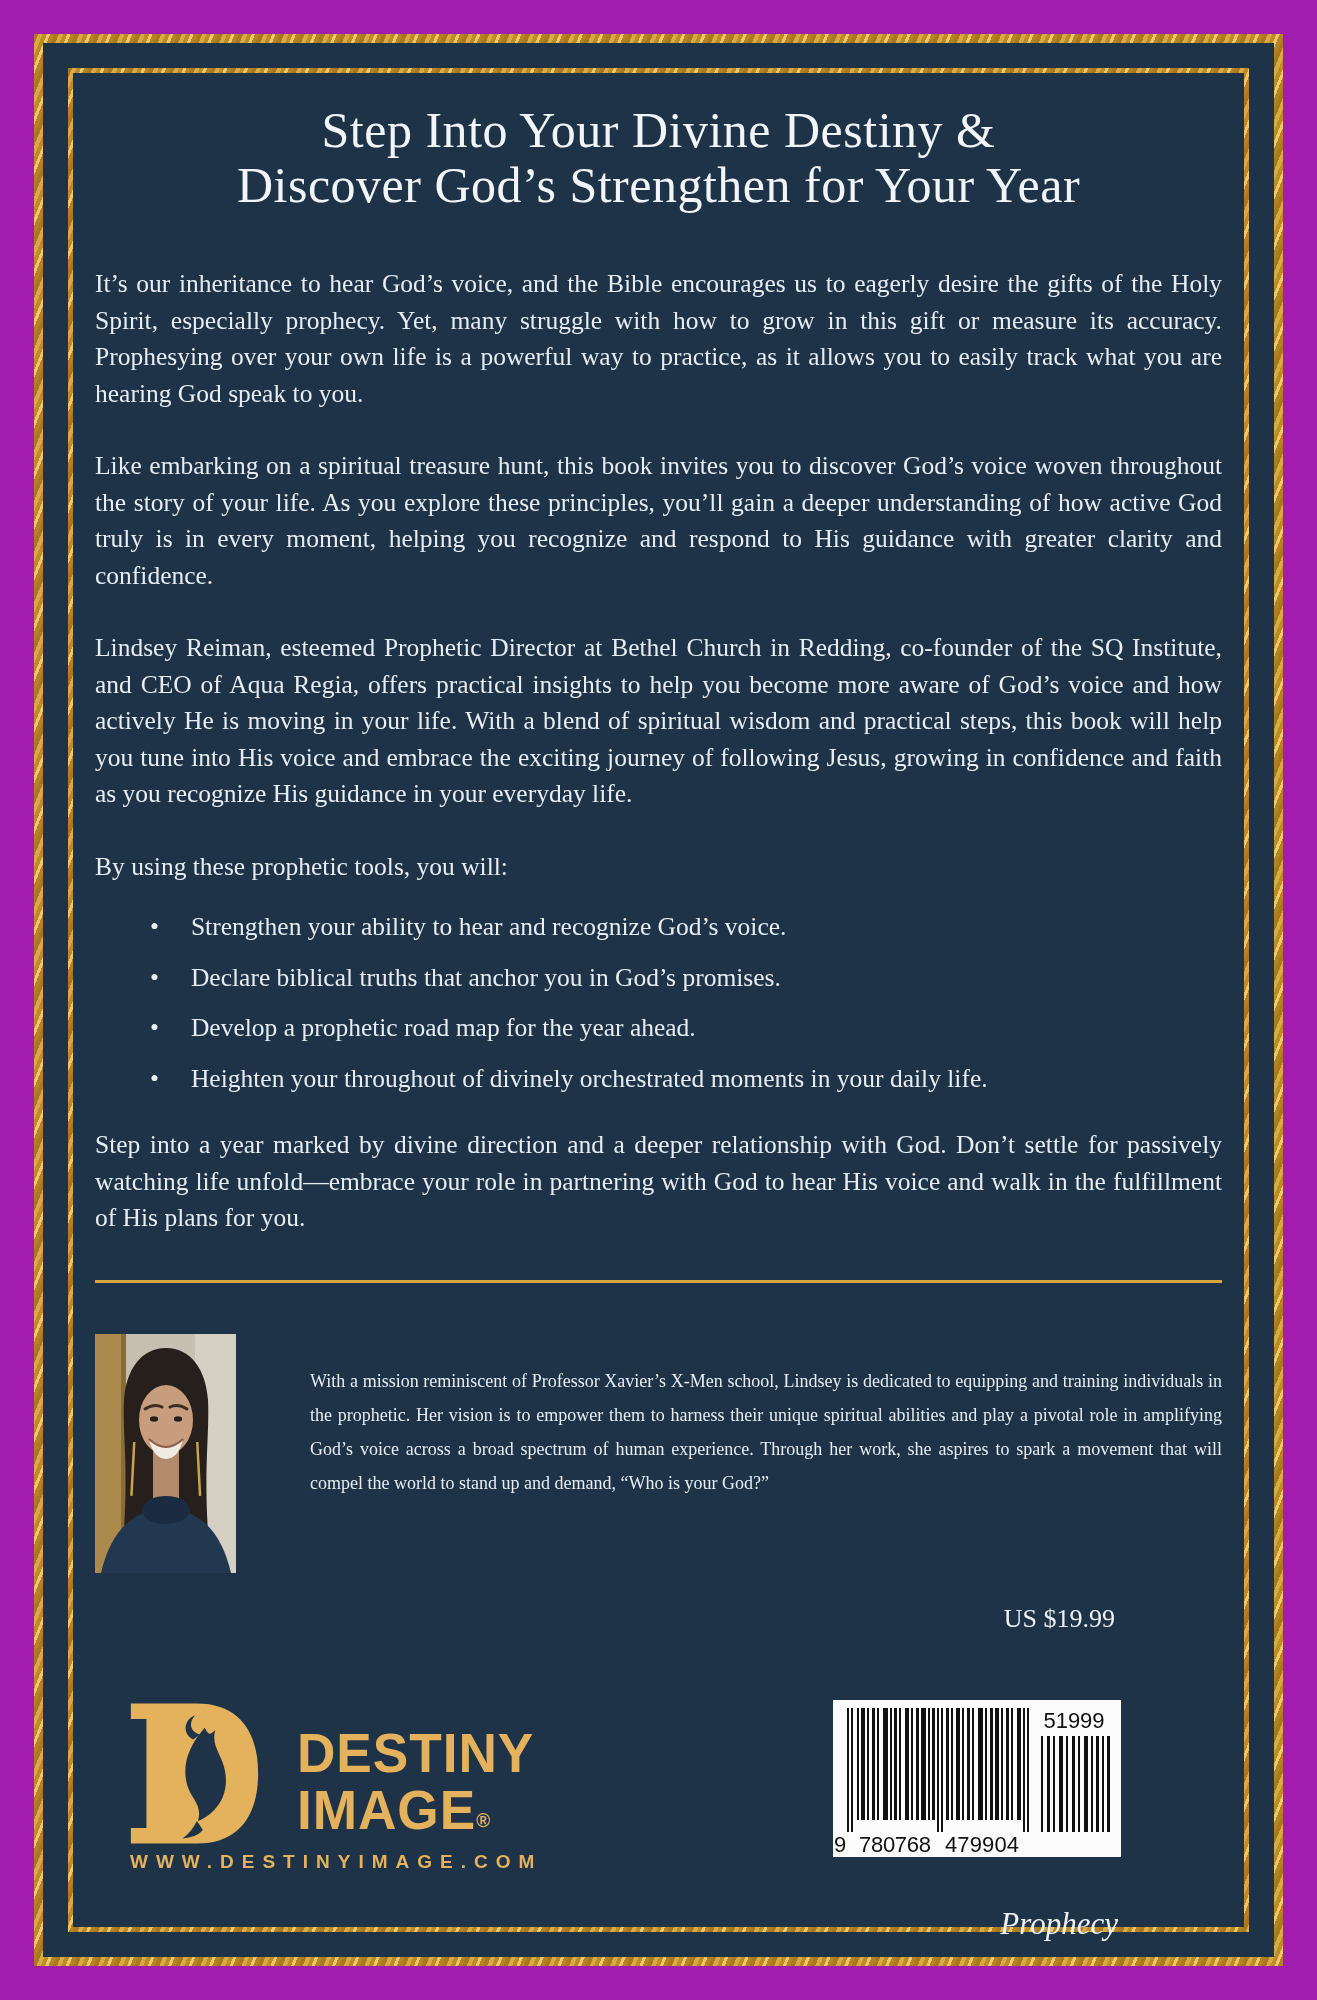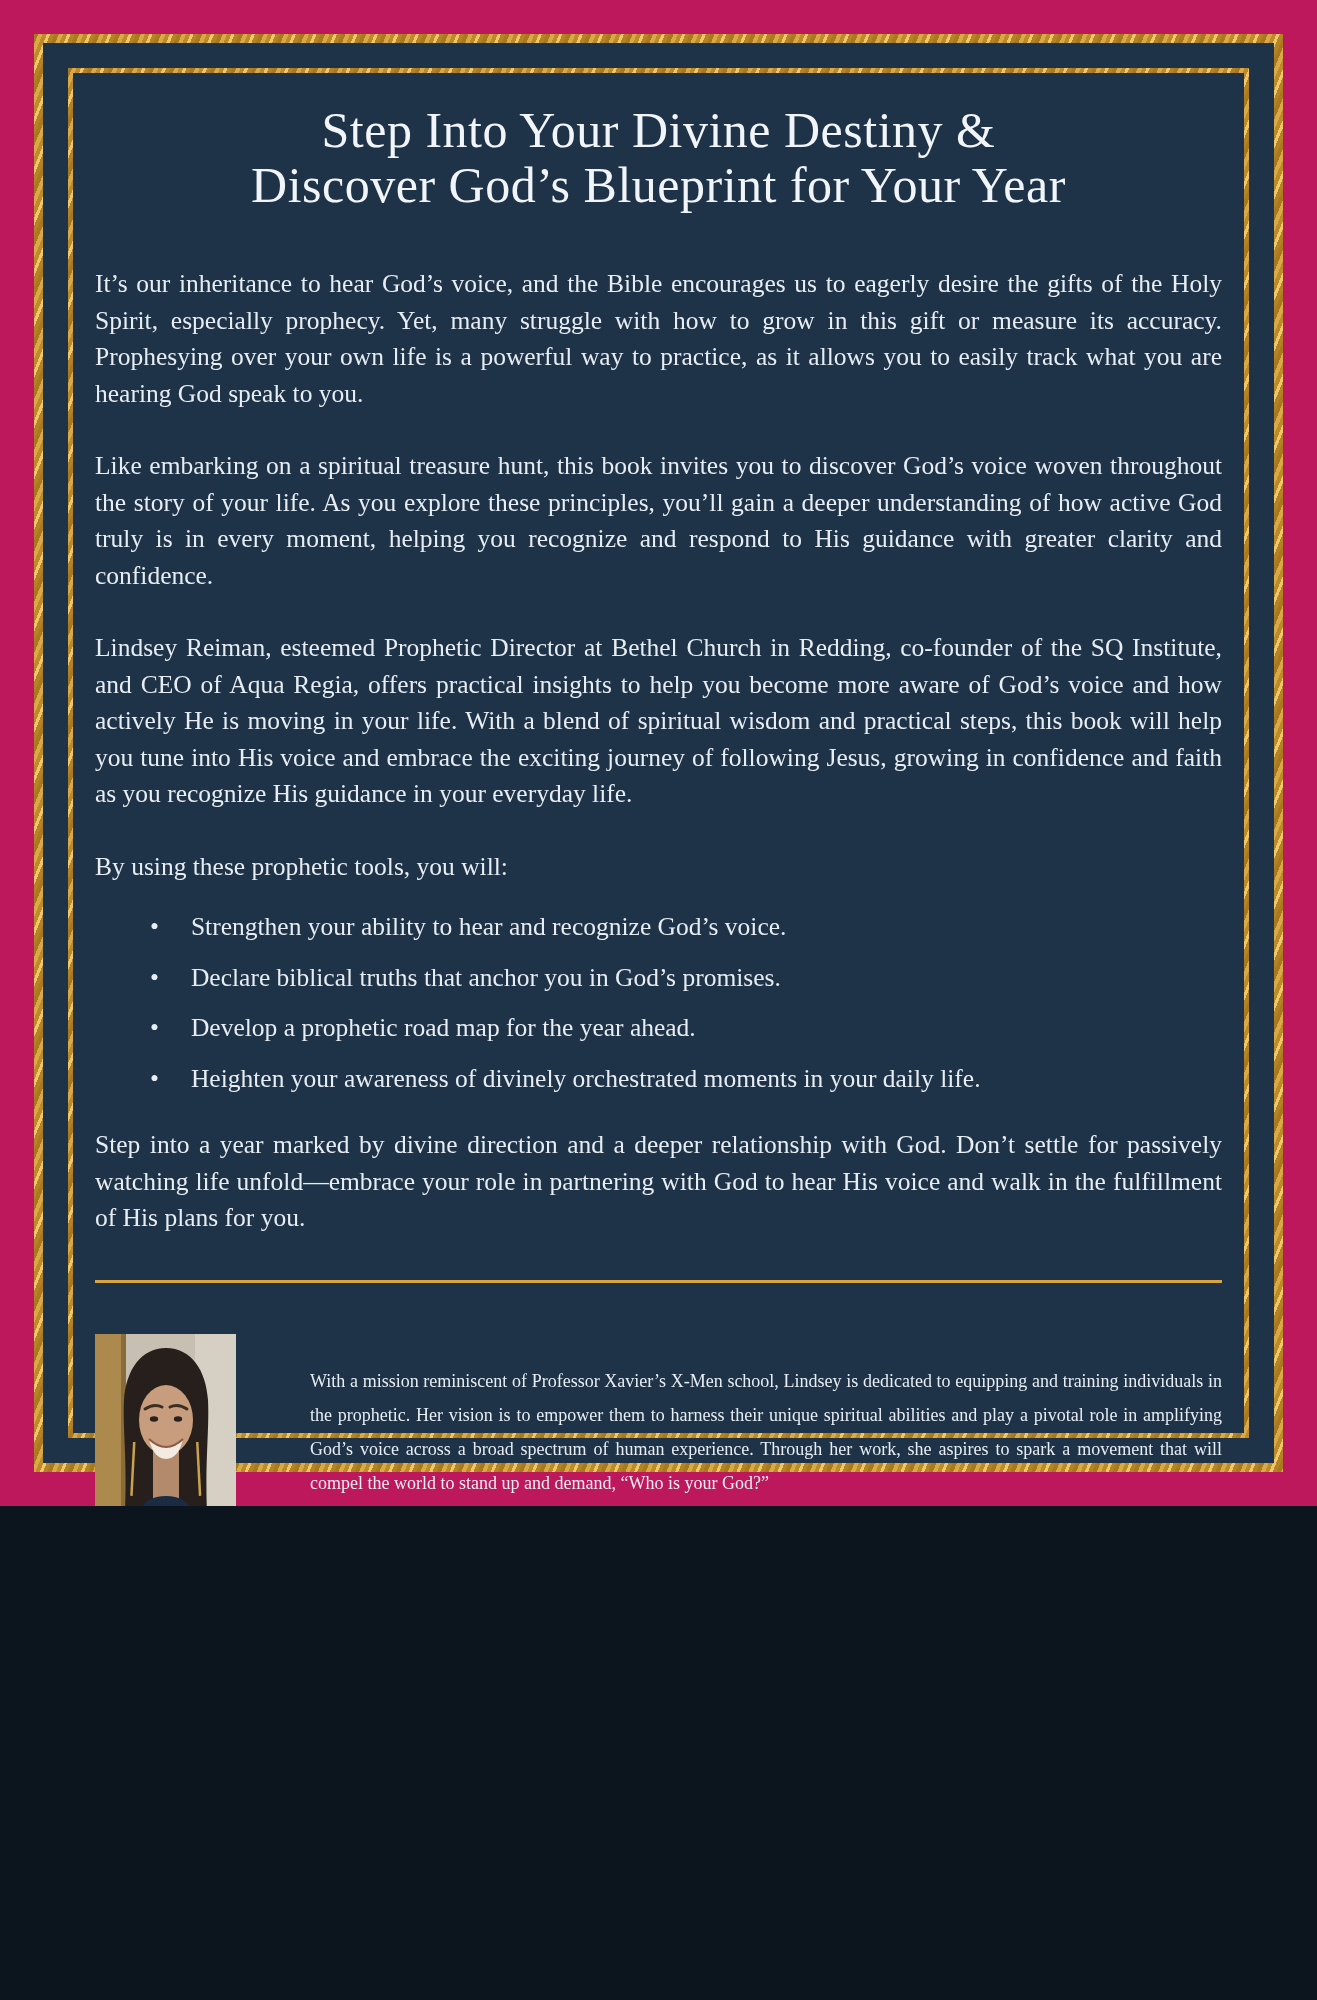--- a/index.html
+++ b/index.html
@@ -1,18 +1,18 @@
 <!DOCTYPE html>
 <html><head>
 <meta charset="utf-8">
 <style>
   html,body { margin:0; padding:0; background:#0c141d; }
   .cover {
-    position:relative; width:1317px; height:1506px;
-    background:#be185d; overflow:hidden;
+    position:relative; width:1317px; height:2000px;
+    background:#a21caf; overflow:hidden;
     font-family:"Liberation Serif", serif;
   }
   
   .gold-fill {
     background: repeating-linear-gradient(112deg,
       #a9791f 0 4px, #d9a847 4px 8px, #bd8c28 8px 12px,
       #eec76b 12px 15px, #b58325 15px 19px);
   }
   .frame { position:absolute; pointer-events:none; }
   .frame.outer { inset:34px; }
@@ -58,21 +58,21 @@
   <div class="frame outer gold-fill">
     <div class="ring-hole"></div>
   </div>
   <div class="frame inner gold-fill">
     <div class="ring-hole"></div>
   </div>
 
   <div class="content">
     <h1 class="title">
       <div>Step Into Your Divine Destiny &amp;</div>
-      <div>Discover God’s Blueprint for Your Year</div>
+      <div>Discover God’s Strengthen for Your Year</div>
     </h1>
 
     <p class="body-p">It’s our inheritance to hear God’s voice, and the Bible encourages us to eagerly desire the gifts of the Holy Spirit, especially prophecy. Yet, many struggle with how to grow in this gift or measure its accuracy. Prophesying over your own life is a powerful way to practice, as it allows you to easily track what you are hearing God speak to you.</p>
     <p class="body-p">Like embarking on a spiritual treasure hunt, this book invites you to discover God’s voice woven throughout the story of your life. As you explore these principles, you’ll gain a deeper understanding of how active God truly is in every moment, helping you recognize and respond to His guidance with greater clarity and confidence.</p>
     <p class="body-p">Lindsey Reiman, esteemed Prophetic Director at Bethel Church in Redding, co-founder of the SQ Institute, and CEO of Aqua Regia, offers practical insights to help you become more aware of God’s voice and how actively He is moving in your life. With a blend of spiritual wisdom and practical steps, this book will help you tune into His voice and embrace the exciting journey of following Jesus, growing in confidence and faith as you recognize His guidance in your everyday life.</p>
 
     <p class="body-p intro-p">By using these prophetic tools, you will:</p>
 
     <ul class="bullets">
       <li class="bullet-row">
@@ -82,21 +82,21 @@
       <li class="bullet-row">
         <span class="bullet-dot">•</span>
         <span>Declare biblical truths that anchor you in God’s promises.</span>
       </li>
       <li class="bullet-row">
         <span class="bullet-dot">•</span>
         <span>Develop a prophetic road map for the year ahead.</span>
       </li>
       <li class="bullet-row">
         <span class="bullet-dot">•</span>
-        <span>Heighten your awareness of divinely orchestrated moments in your daily life.</span>
+        <span>Heighten your throughout of divinely orchestrated moments in your daily life.</span>
       </li>
     </ul>
 
     <p class="body-p closing-p">Step into a year marked by divine direction and a deeper relationship with God. Don’t settle for passively watching life unfold—embrace your role in partnering with God to hear His voice and walk in the fulfillment of His plans for you.</p>
 
     <hr class="divider">
 
     <div class="bio">
 
       <svg class="photo" viewBox="0 0 141 239" aria-hidden="true">

